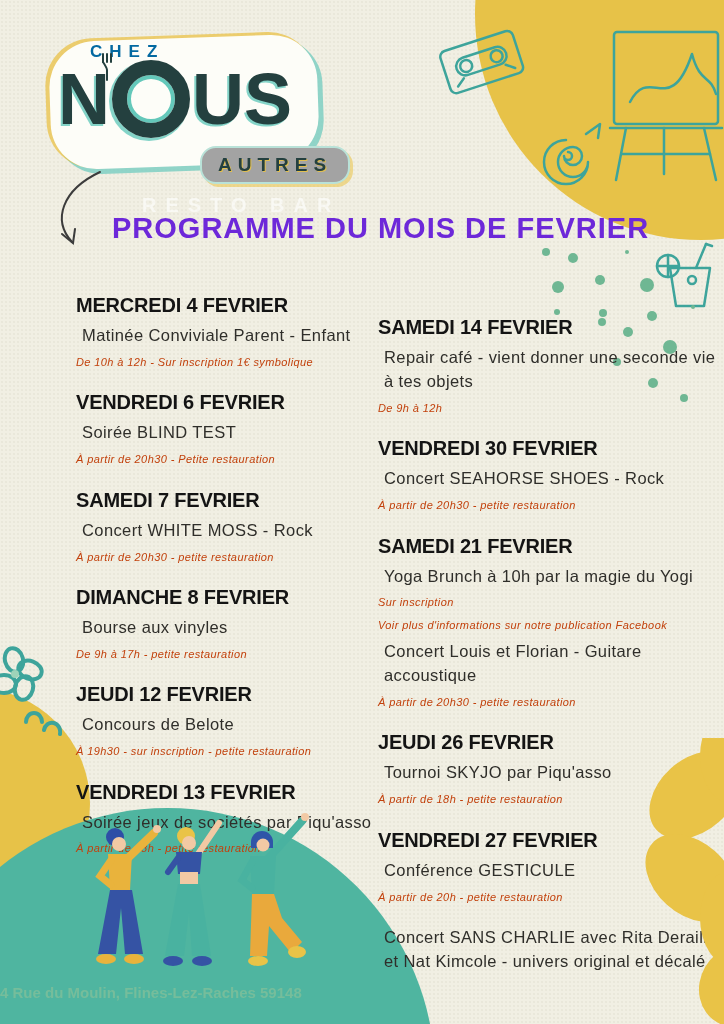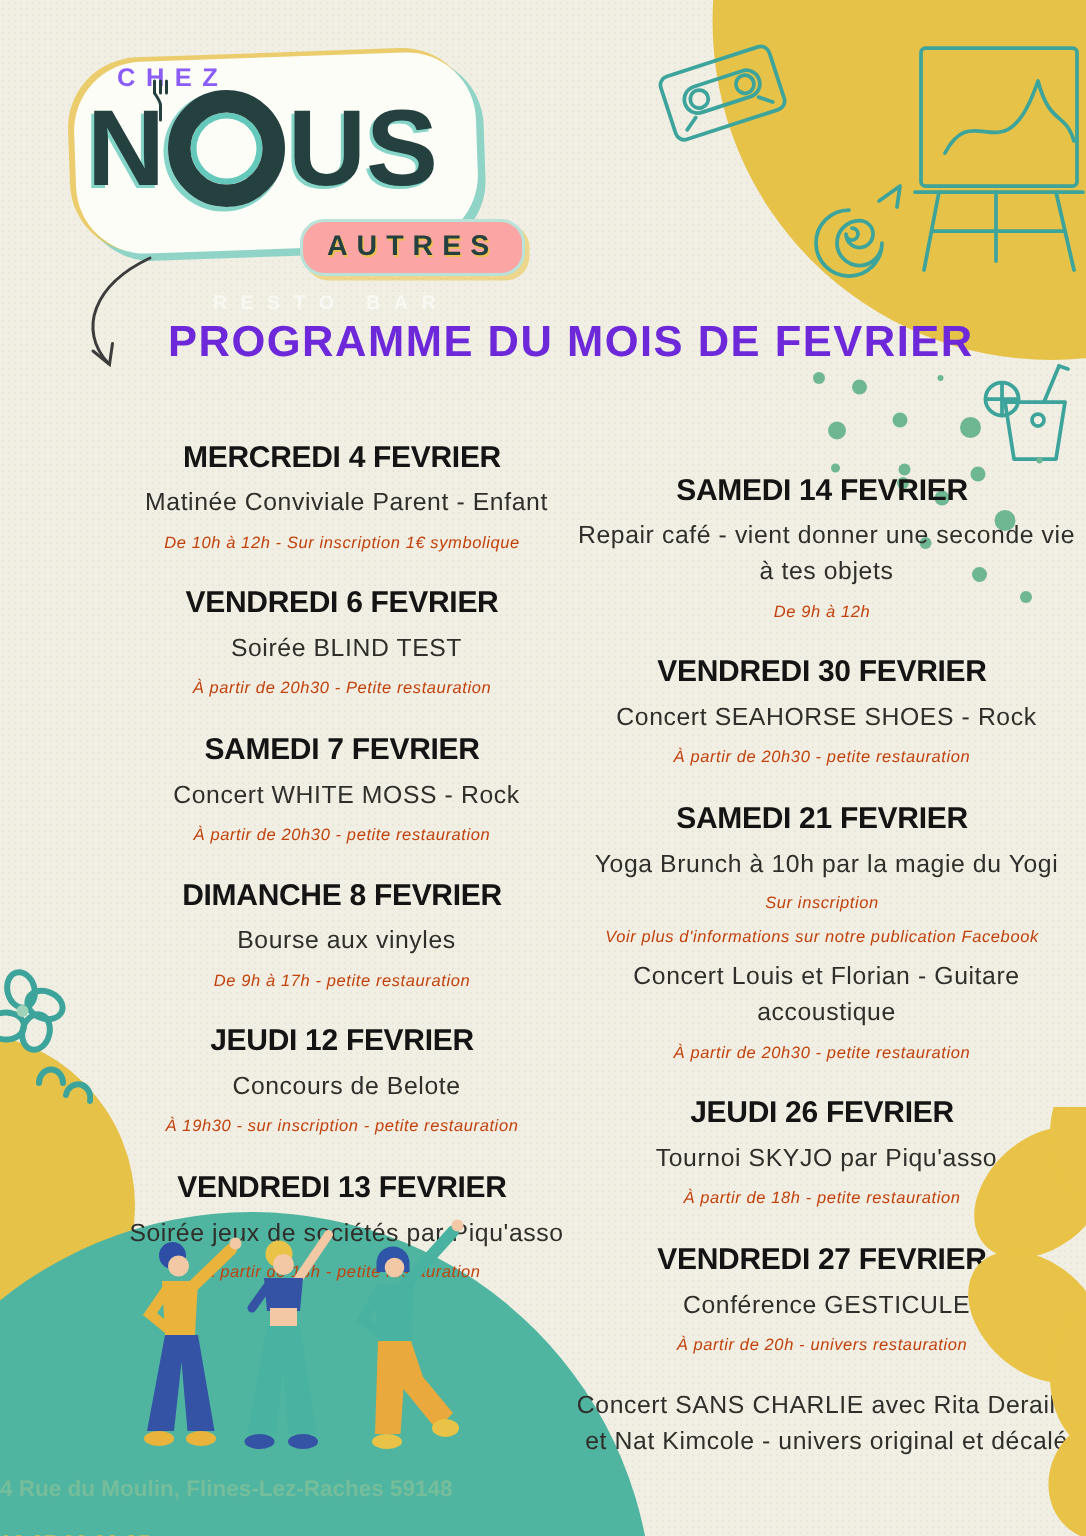--- a/index.html
+++ b/index.html
@@ -14,39 +14,39 @@
   .yellow-circle-left{left:-142px;top:688px;width:232px;height:232px;border-radius:50%;background:#e7c248;}
   .teal-circle{left:-100px;top:808px;width:535px;height:535px;border-radius:50%;background:#4fb5a0;}
   .doodle{stroke:#3da49b;fill:none;stroke-linecap:round;stroke-linejoin:round;}
   .dots-layer{left:0;top:0;width:724px;height:1024px;pointer-events:none;}
   .gdot{position:absolute;border-radius:50%;background:#6fb793;}
   
   .logo{left:42px;top:26px;width:310px;height:168px;}
   .logo-blob{position:absolute;left:8px;top:12px;width:268px;height:128px;background:#fdfdf8;border-radius:46px;
              box-shadow:-3px -2px 0 1px rgba(233,194,71,.75), 4px 4px 0 1px rgba(120,205,193,.8);
              transform:rotate(-2deg);}
-  .logo-chez{position:absolute;left:36px;top:16px;font-size:17px;font-weight:800;letter-spacing:7px;color:#8b5cf6;}
+  .logo-chez{position:absolute;left:48px;top:16px;font-size:17px;font-weight:800;letter-spacing:7px;color:#0369a1;}
   .logo-row{position:absolute;left:16px;top:34px;display:flex;align-items:center;}
   .logo-n,.logo-us{font-size:72px;font-weight:800;color:#24403f;line-height:1;
                    text-shadow:-2px 2px 0 rgba(110,205,192,.85);}
   .logo-o{width:78px;height:78px;border-radius:50%;border:15px solid #24403f;box-sizing:border-box;margin:0 2px;
           box-shadow:inset 0 0 0 4px #64c8ba, -2px 2px 0 1px rgba(110,205,192,.85);}
   .logo-fork{position:absolute;left:58px;top:26px;}
-  .logo-autres{position:absolute;left:158px;top:120px;background:#fca5a5;border:2px solid #b9e2d8;border-radius:16px;
+  .logo-autres{position:absolute;left:158px;top:120px;background:#a3a3a3;border:2px solid #b9e2d8;border-radius:16px;
                padding:6px 16px;font-size:19px;font-weight:800;letter-spacing:6px;color:#24403f;
                text-shadow:1px 1px 0 rgba(233,194,71,.9);box-shadow:3px 3px 0 rgba(233,194,71,.55);}
   .arrow-svg{left:42px;top:168px;}
-  .ghost{left:142px;top:194px;font-size:13px;font-weight:700;letter-spacing:9px;color:rgba(255,255,255,0.6);}
+  .ghost{left:142px;top:194px;font-size:20px;font-weight:700;letter-spacing:9px;color:rgba(255,255,255,0.6);}
   
   .page-title{left:112px;top:212px;width:560px;font-size:29px;font-weight:800;letter-spacing:1px;color:#6d28d9;white-space:nowrap;}
   
   .col{position:absolute;}
   .col-left{left:68px;top:294px;width:312px;}
   .col-right{left:370px;top:316px;width:348px;}
-  .event{margin-bottom:21px;text-align:center;}
+  .event{margin-bottom:21px;}
   .event-date{font-size:20px;font-weight:800;color:#141414;letter-spacing:-0.2px;padding-left:8px;}
   .event-name{font-size:16.5px;color:#2f2e2a;letter-spacing:0.4px;margin-top:7px;padding-left:14px;line-height:1.45;}
   .event-note{font-size:11px;font-style:italic;color:#c2410c;letter-spacing:0.4px;margin-top:7px;padding-left:8px;line-height:1.4;}
   
   .footer{left:0;top:984px;width:612px;display:flex;justify-content:center;gap:20px;font-size:15px;font-weight:700;flex-direction:column;}
   .footer-address{color:#76bd9b;}
   .footer-phone{color:#f0c43e;}
 </style>
 </head>
 <body>
@@ -205,21 +205,21 @@
       <div class="event-note">À partir de 20h30 - petite restauration</div>
     </div>
     <div class="event">
       <div class="event-date">JEUDI 26 FEVRIER</div>
       <div class="event-name">Tournoi SKYJO par Piqu'asso</div>
       <div class="event-note">À partir de 18h - petite restauration</div>
     </div>
     <div class="event">
       <div class="event-date">VENDREDI 27 FEVRIER</div>
       <div class="event-name">Conférence GESTICULE</div>
-      <div class="event-note">À partir de 20h - univers restauration</div>
+      <div class="event-note">À partir de 20h - petite restauration</div>
     </div>
     <div class="event">
       <div class="event-name">Concert SANS CHARLIE avec Rita Deraille et Nat Kimcole - univers original et décalé</div>
     </div>
   </div>
 
 <svg class="abs" style="left:70px;top:806px;" width="240" height="190" viewBox="0 0 240 190">
 
   <g>
     <path d="M58,52 L84,27" stroke="#e9b33c" stroke-width="8" stroke-linecap="round" fill="none"></path>

